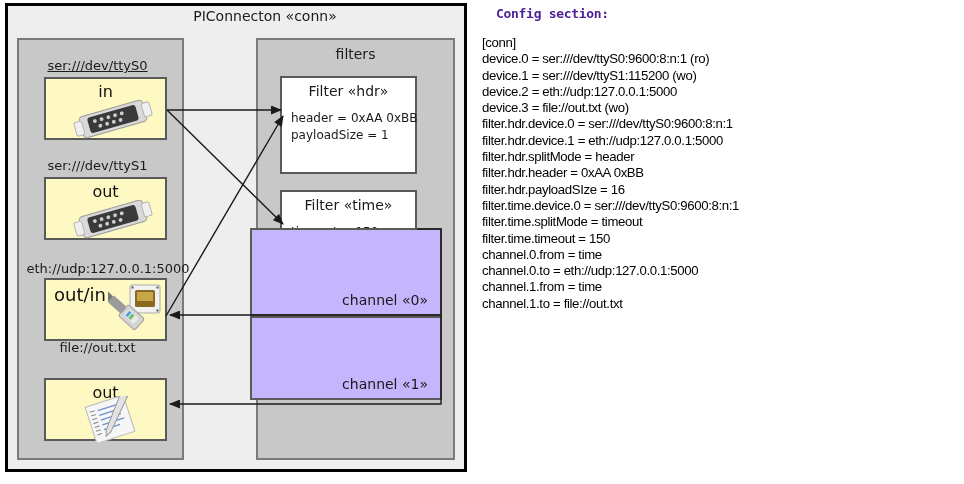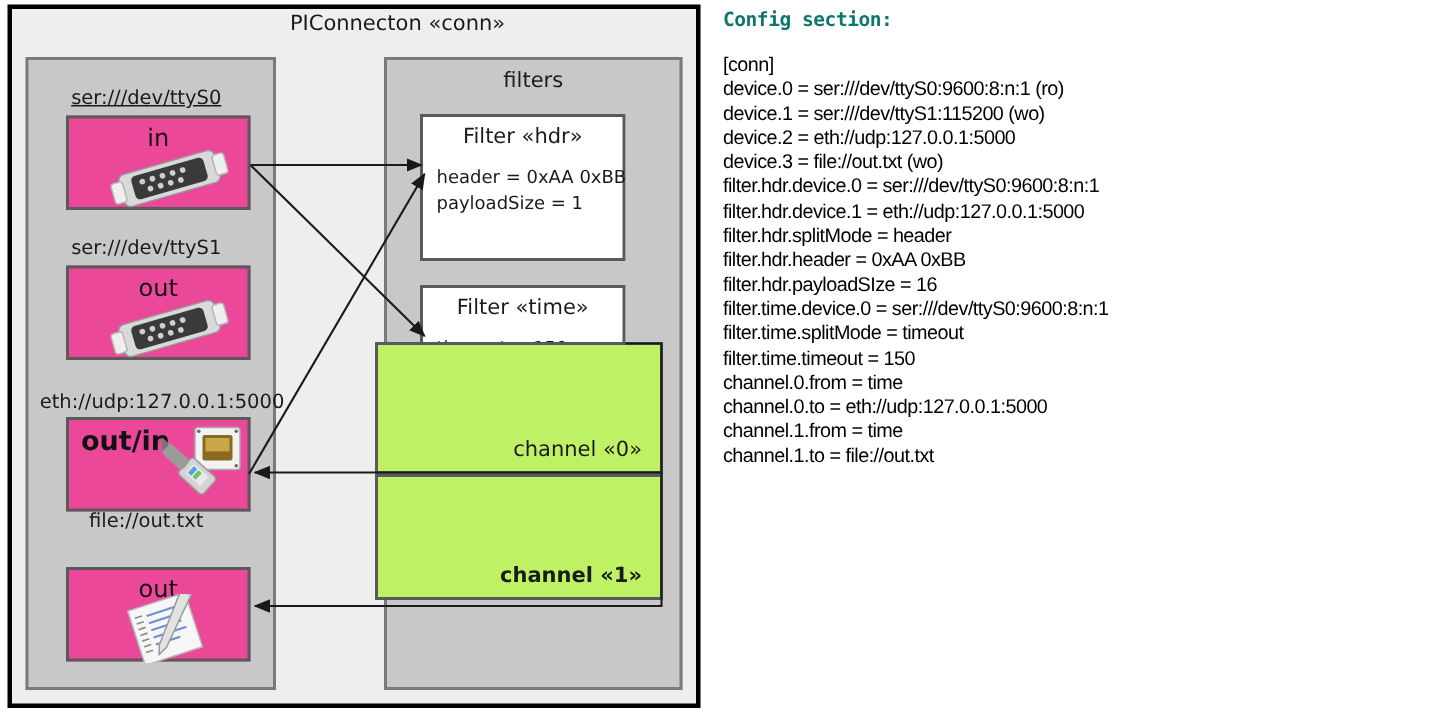--- a/index.html
+++ b/index.html
@@ -34,72 +34,72 @@
   #devices-group{left:17px;top:38px;width:167px;height:422px;}
   #filters-group{left:256px;top:38px;width:199px;height:422px;}
   .group-title{
     position:absolute;top:6px;left:0;width:100%;
     text-align:center;font-size:14px;color:#1a1a1a;
   }
 
   
   .device{
     position:absolute;
-    background:#ec4899;
+    background:#fef9c3;
     border:2px solid #5a5a5a;
     box-sizing:border-box;
   }
   .device-caption{
     position:absolute;width:145px;text-align:center;
     font-size:13px;color:#1a1a1a;
   }
   .device-dir{
     position:absolute;top:3px;left:0;width:100%;
     text-align:center;font-size:16px;color:#111;
   }
   .device-dir.left{
-    text-align:left;left:8px;width:auto;top:4px;font-size:18px;font-weight:bold;
+    text-align:left;left:8px;width:auto;top:4px;font-size:18px;
   }
 
   
   .filterbox{
     position:absolute;background:#ffffff;border:2px solid #5a5a5a;
     box-sizing:border-box;
   }
   .filter-title{
     position:absolute;top:5px;left:0;width:100%;text-align:center;
     font-size:14px;color:#1a1a1a;
   }
   .filter-props{
     position:absolute;left:9px;top:32px;font-size:12px;color:#1a1a1a;
     line-height:17px;
   }
 
   
   .channel{
-    position:absolute;background:#bef264;border:2px solid #5a5a5a;
+    position:absolute;background:#c4b5fd;border:2px solid #5a5a5a;
     box-sizing:border-box;
   }
   #channel-0{left:250px;top:228px;width:192px;height:88px;}
-  #channel-1{left:250px;top:316px;width:192px;height:84px;font-weight:bold;}
+  #channel-1{left:250px;top:316px;width:192px;height:84px;}
   .channel-label{
     position:absolute;right:12px;bottom:6px;font-size:14px;color:#1a1a1a;
   }
 
   
   .svg-layer{position:absolute;left:0;top:0;width:964px;height:484px;
     pointer-events:none;}
 
   
   .config{
     position:absolute;left:482px;top:6px;width:478px;
   }
   .config-heading{
     font-family:"DejaVu Sans Mono","Liberation Mono",monospace;
-    font-size:13px;font-weight:bold;color:#0f766e;margin:0 0 14px 0;
+    font-size:13px;font-weight:bold;color:#4c1d95;margin:0 0 14px 14px;
     letter-spacing:-0.3px;
   }
   .config-body{
     font-family:Liberation Sans, sans-serif;
     font-size:13.2px;color:#000;white-space:pre;line-height:16.3px;
     letter-spacing:-0.35px;margin:0;
   }
 
   
   .icon{position:absolute;}

